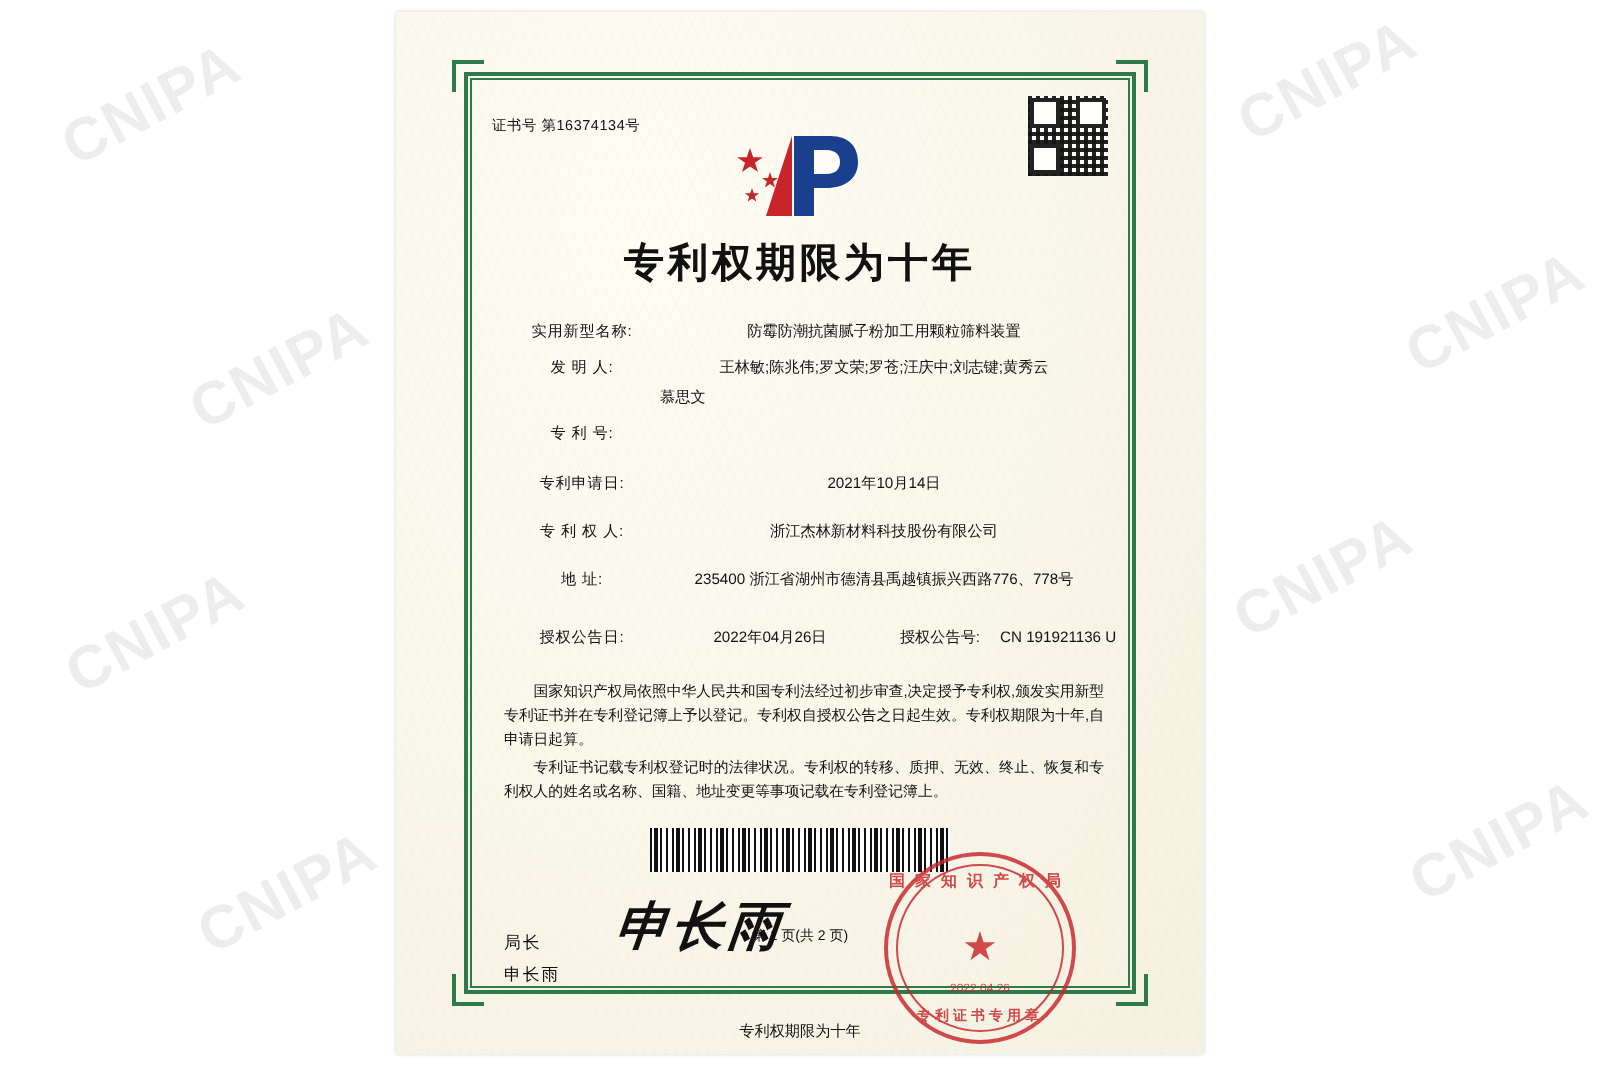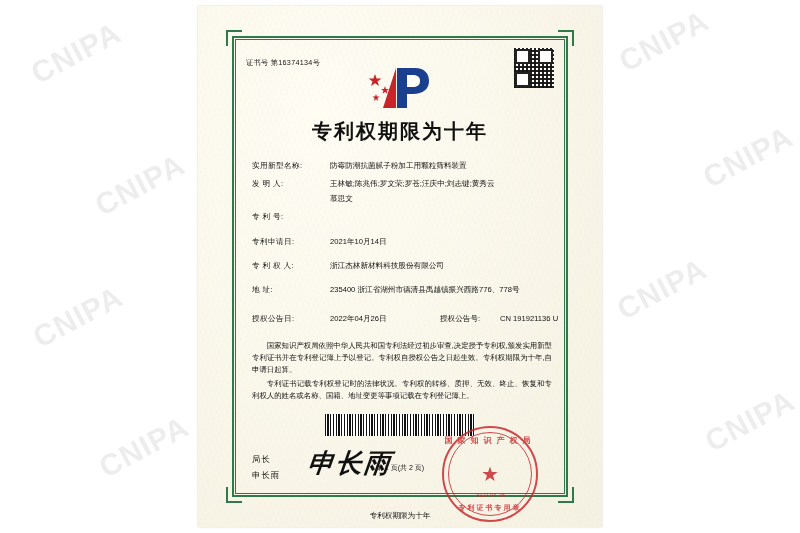--- a/index.html
+++ b/index.html
@@ -157,20 +157,21 @@
     right: 0;
     top: 112px;
     font-size: 7.6px;
     line-height: 1.5;
     color: #111;
   }
   .row {
     display: flex;
     align-items: flex-start;
     margin-bottom: 7px;
+    text-align: center;
   }
   .row .lbl {
     width: 78px;
     flex: 0 0 78px;
     letter-spacing: 0.4px;
     white-space: nowrap;
   }
   .row .val {
     flex: 1;
     word-break: break-all;
@@ -260,21 +261,21 @@
     position: absolute;
     left: 0; right: 0; bottom: 22px;
     text-align: center;
     font-size: 6px;
   }
 
   
   .sig-labels {
     position: absolute;
     left: 6px;
-    top: 404px;
+    top: 416px;
     font-size: 8.4px;
     line-height: 1.9;
     letter-spacing: 1px;
     color: #111;
   }
   .sig-name {
     position: absolute;
     left: 62px;
     top: 398px;
     font-family: "DejaVu Serif", serif;

